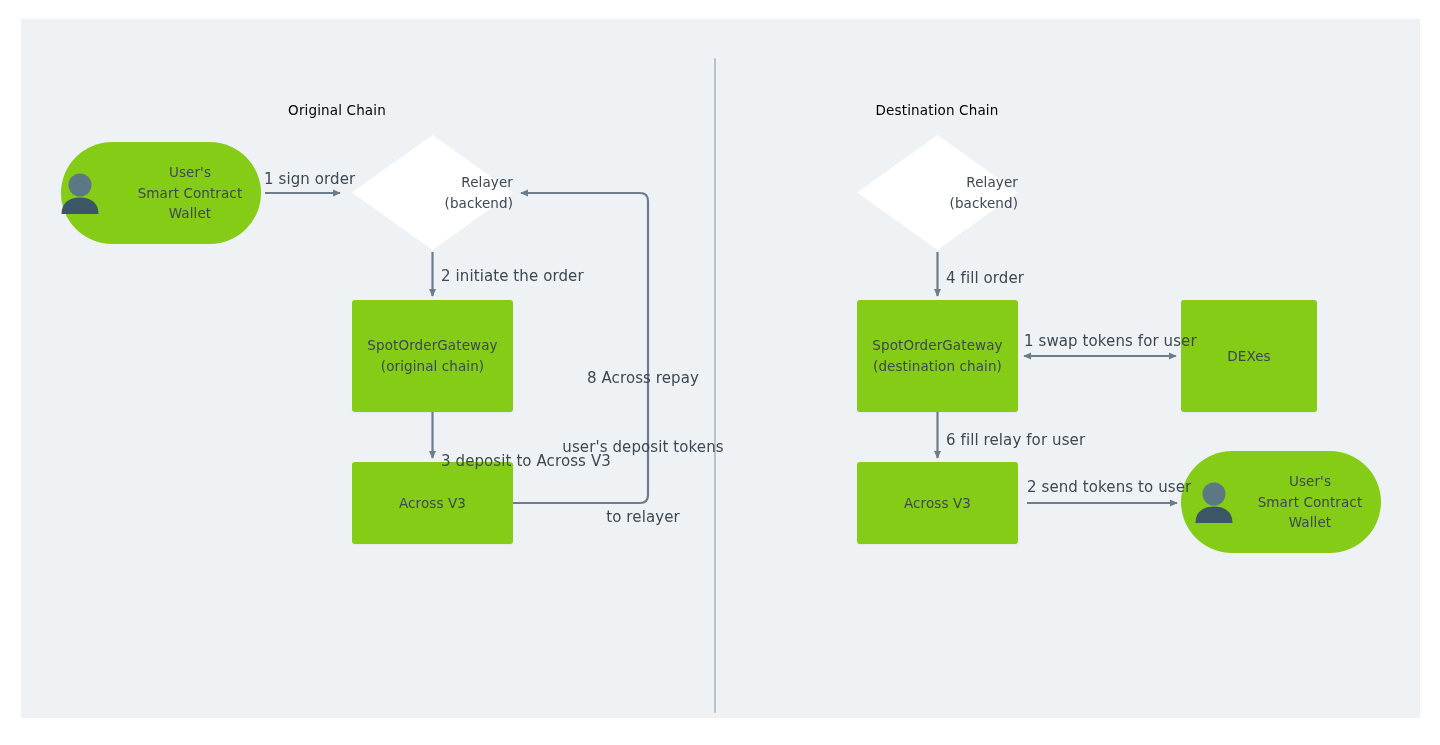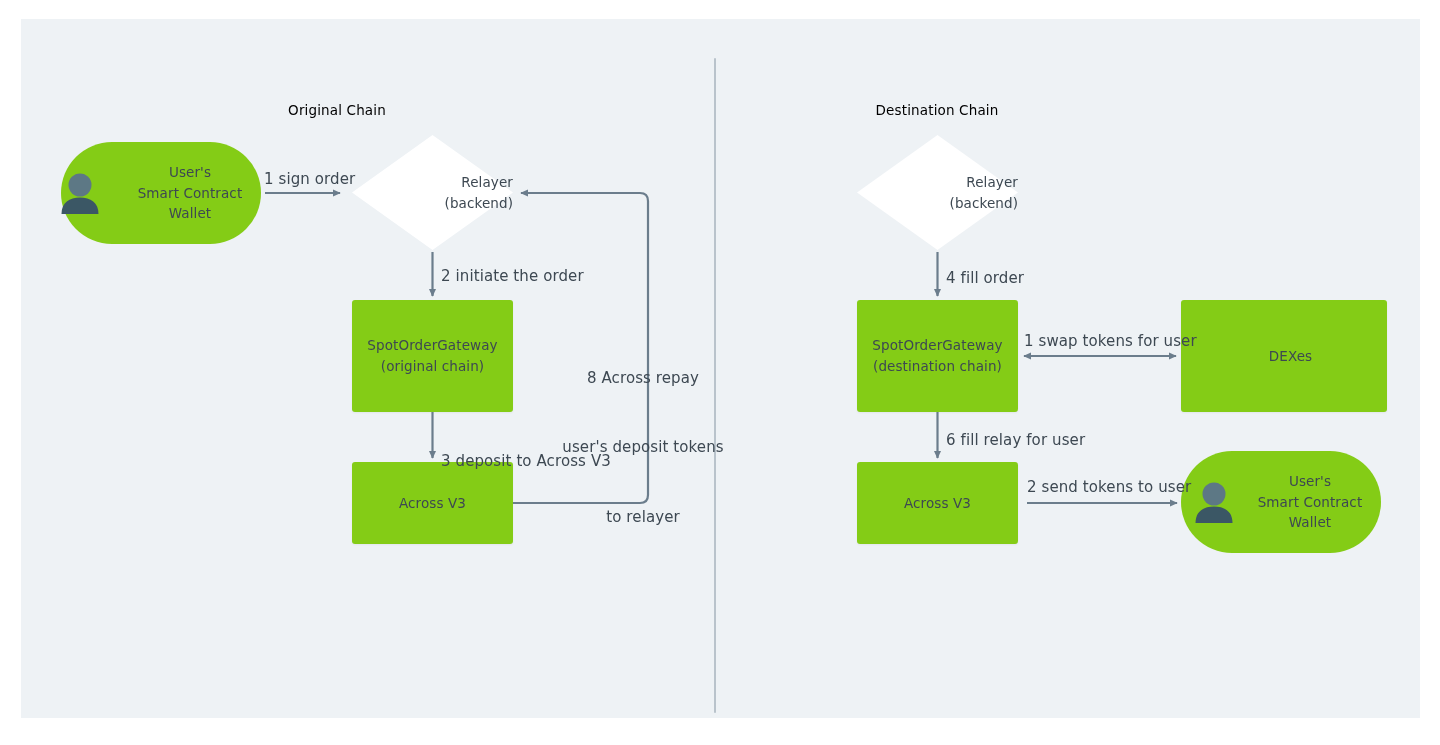--- a/index.html
+++ b/index.html
@@ -202,21 +202,21 @@
     </div>
   </div>
 
   <div class="node rect" style="left:857px; top:300px; width:161px; height:112px;">
     <div style="display:flex;flex-direction:column;align-items:center;">
       <span>SpotOrderGateway</span>
       <span>(destination chain)</span>
     </div>
   </div>
 
-  <div class="node rect" style="left:1181px; top:300px; width:193px; height:112px;padding-left:13px;">
+  <div class="node rect" style="left:1181px; top:300px; width:136px; height:112px;">
     <span>DEXes</span>
   </div>
 
   <div class="node rect" style="left:857px; top:462px; width:161px; height:82px;">
     <span>Across V3</span>
   </div>
 
   <div class="node pill" style="left:1181px; top:451px; width:200px; height:102px;">
     <div style="display:flex;flex-direction:column;align-items:center;justify-content:center;">
       <span>User's</span>

